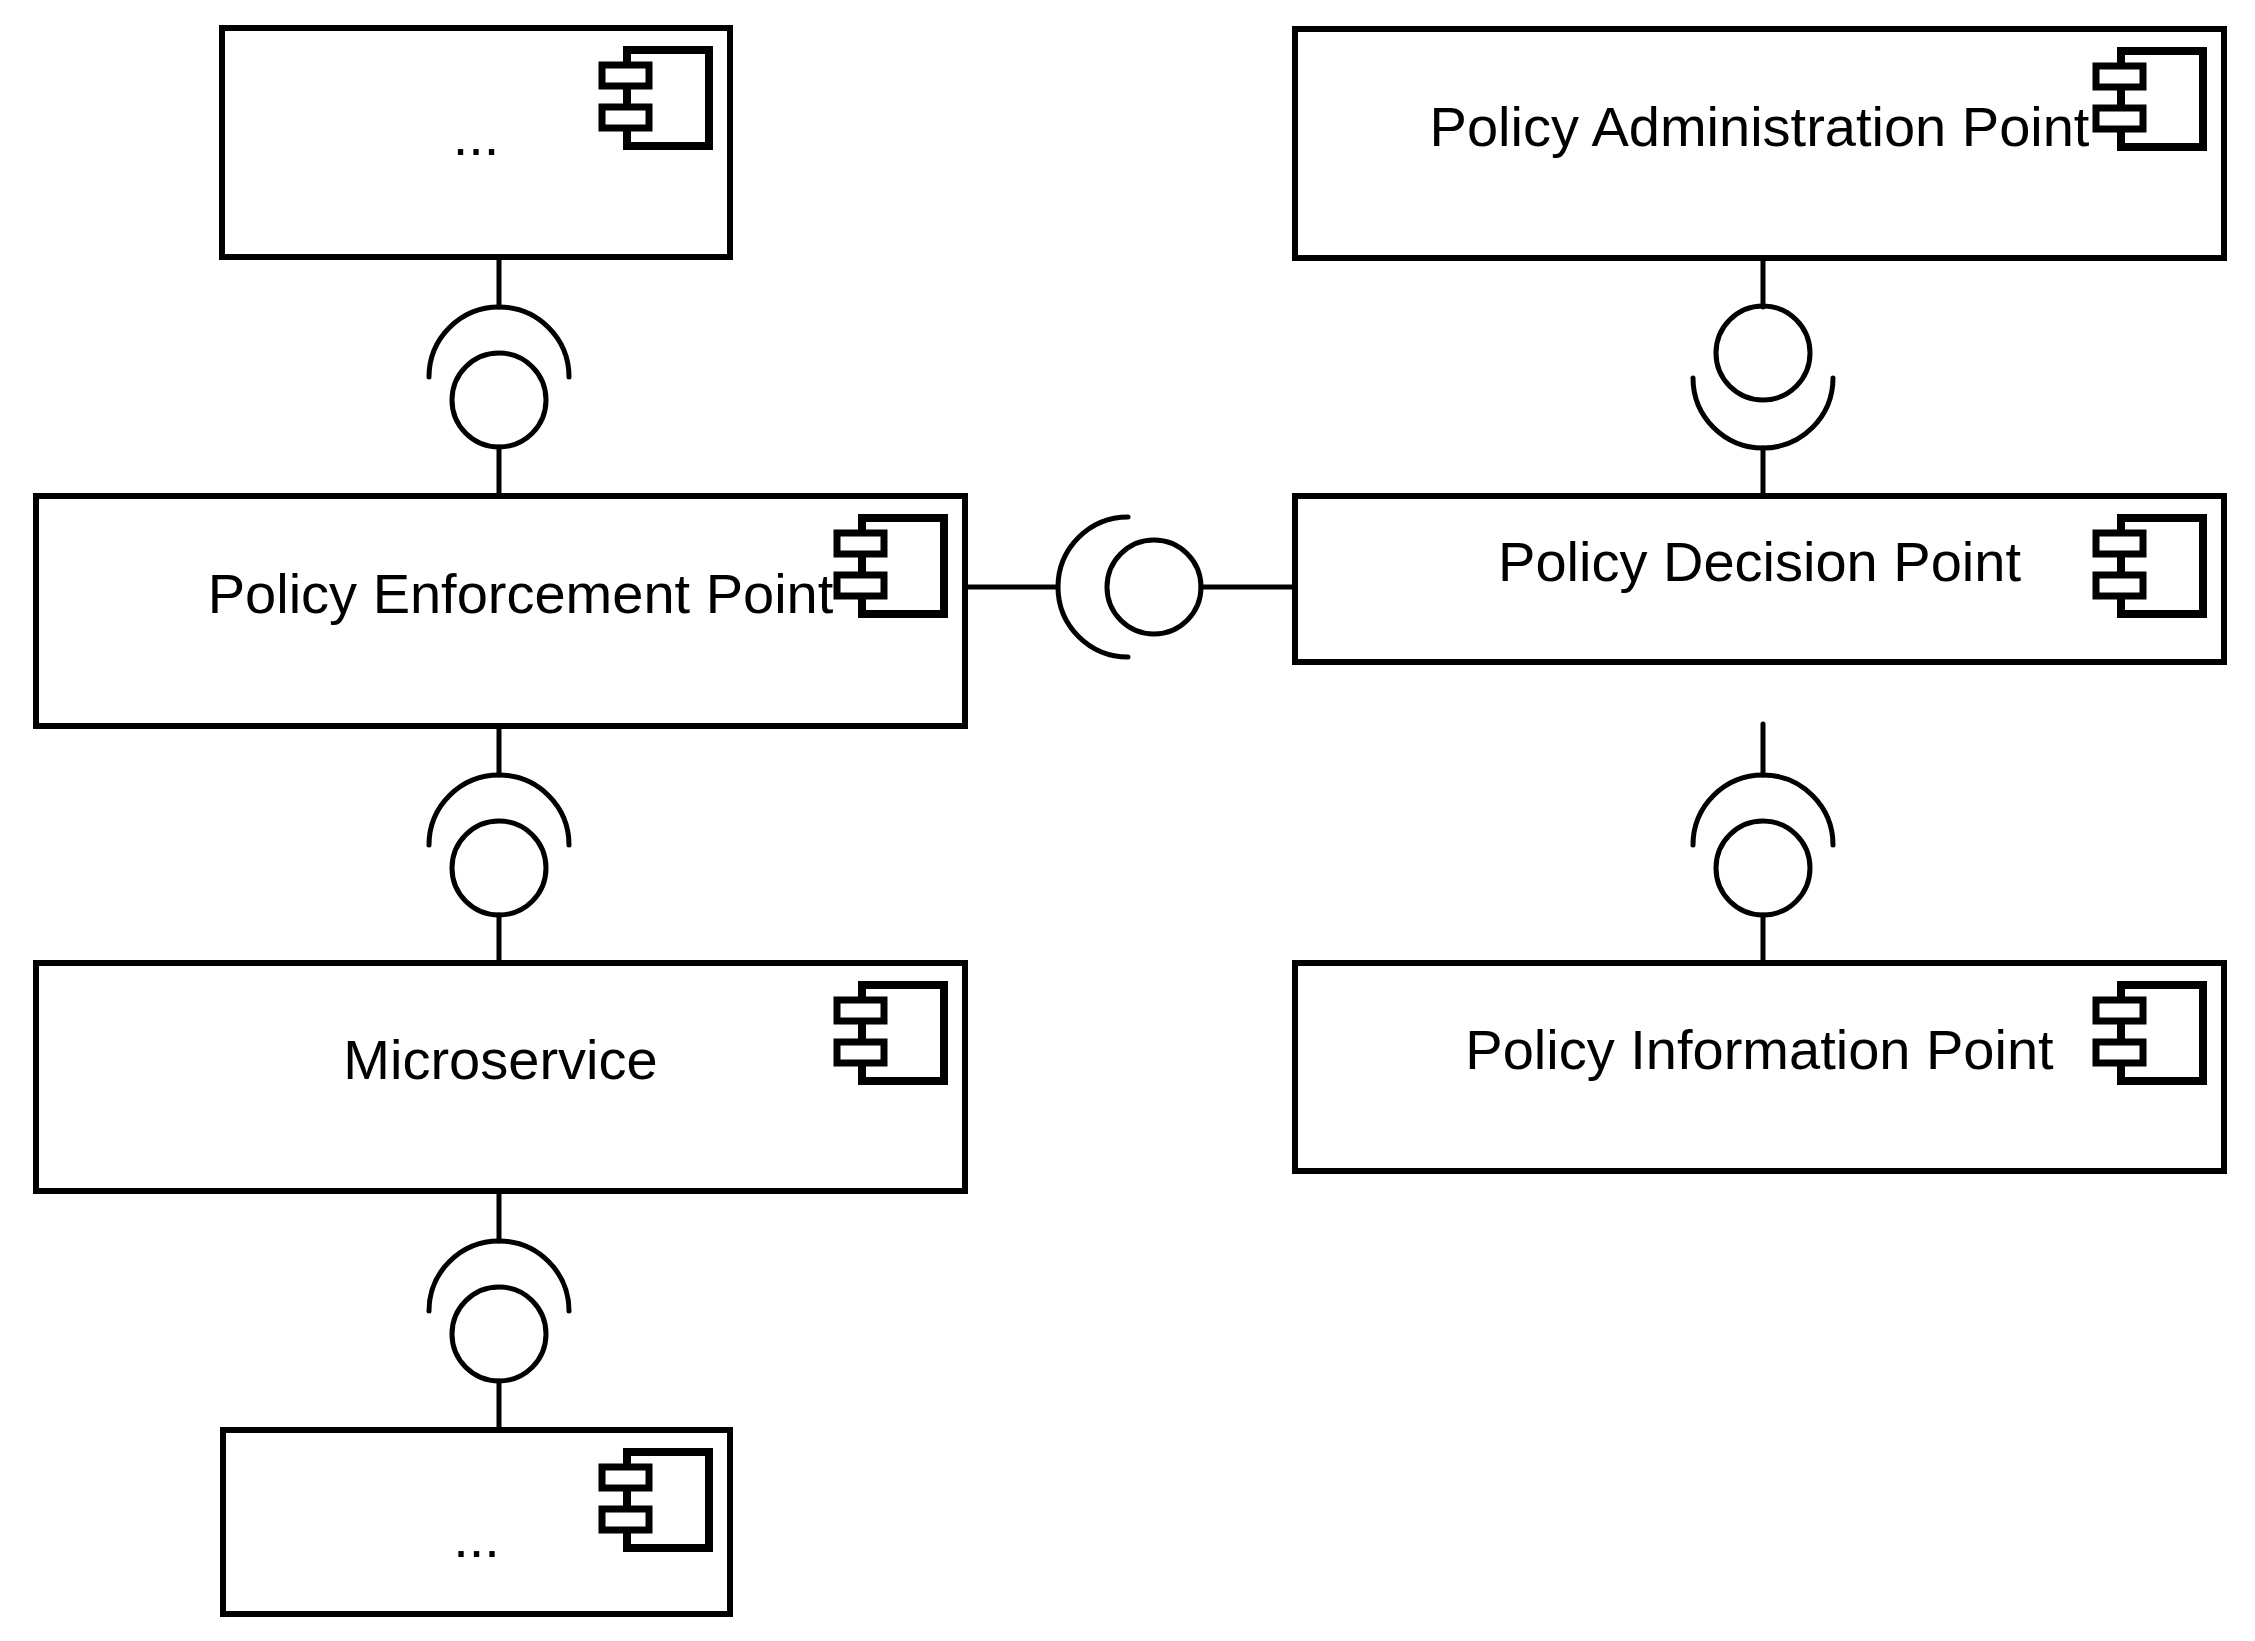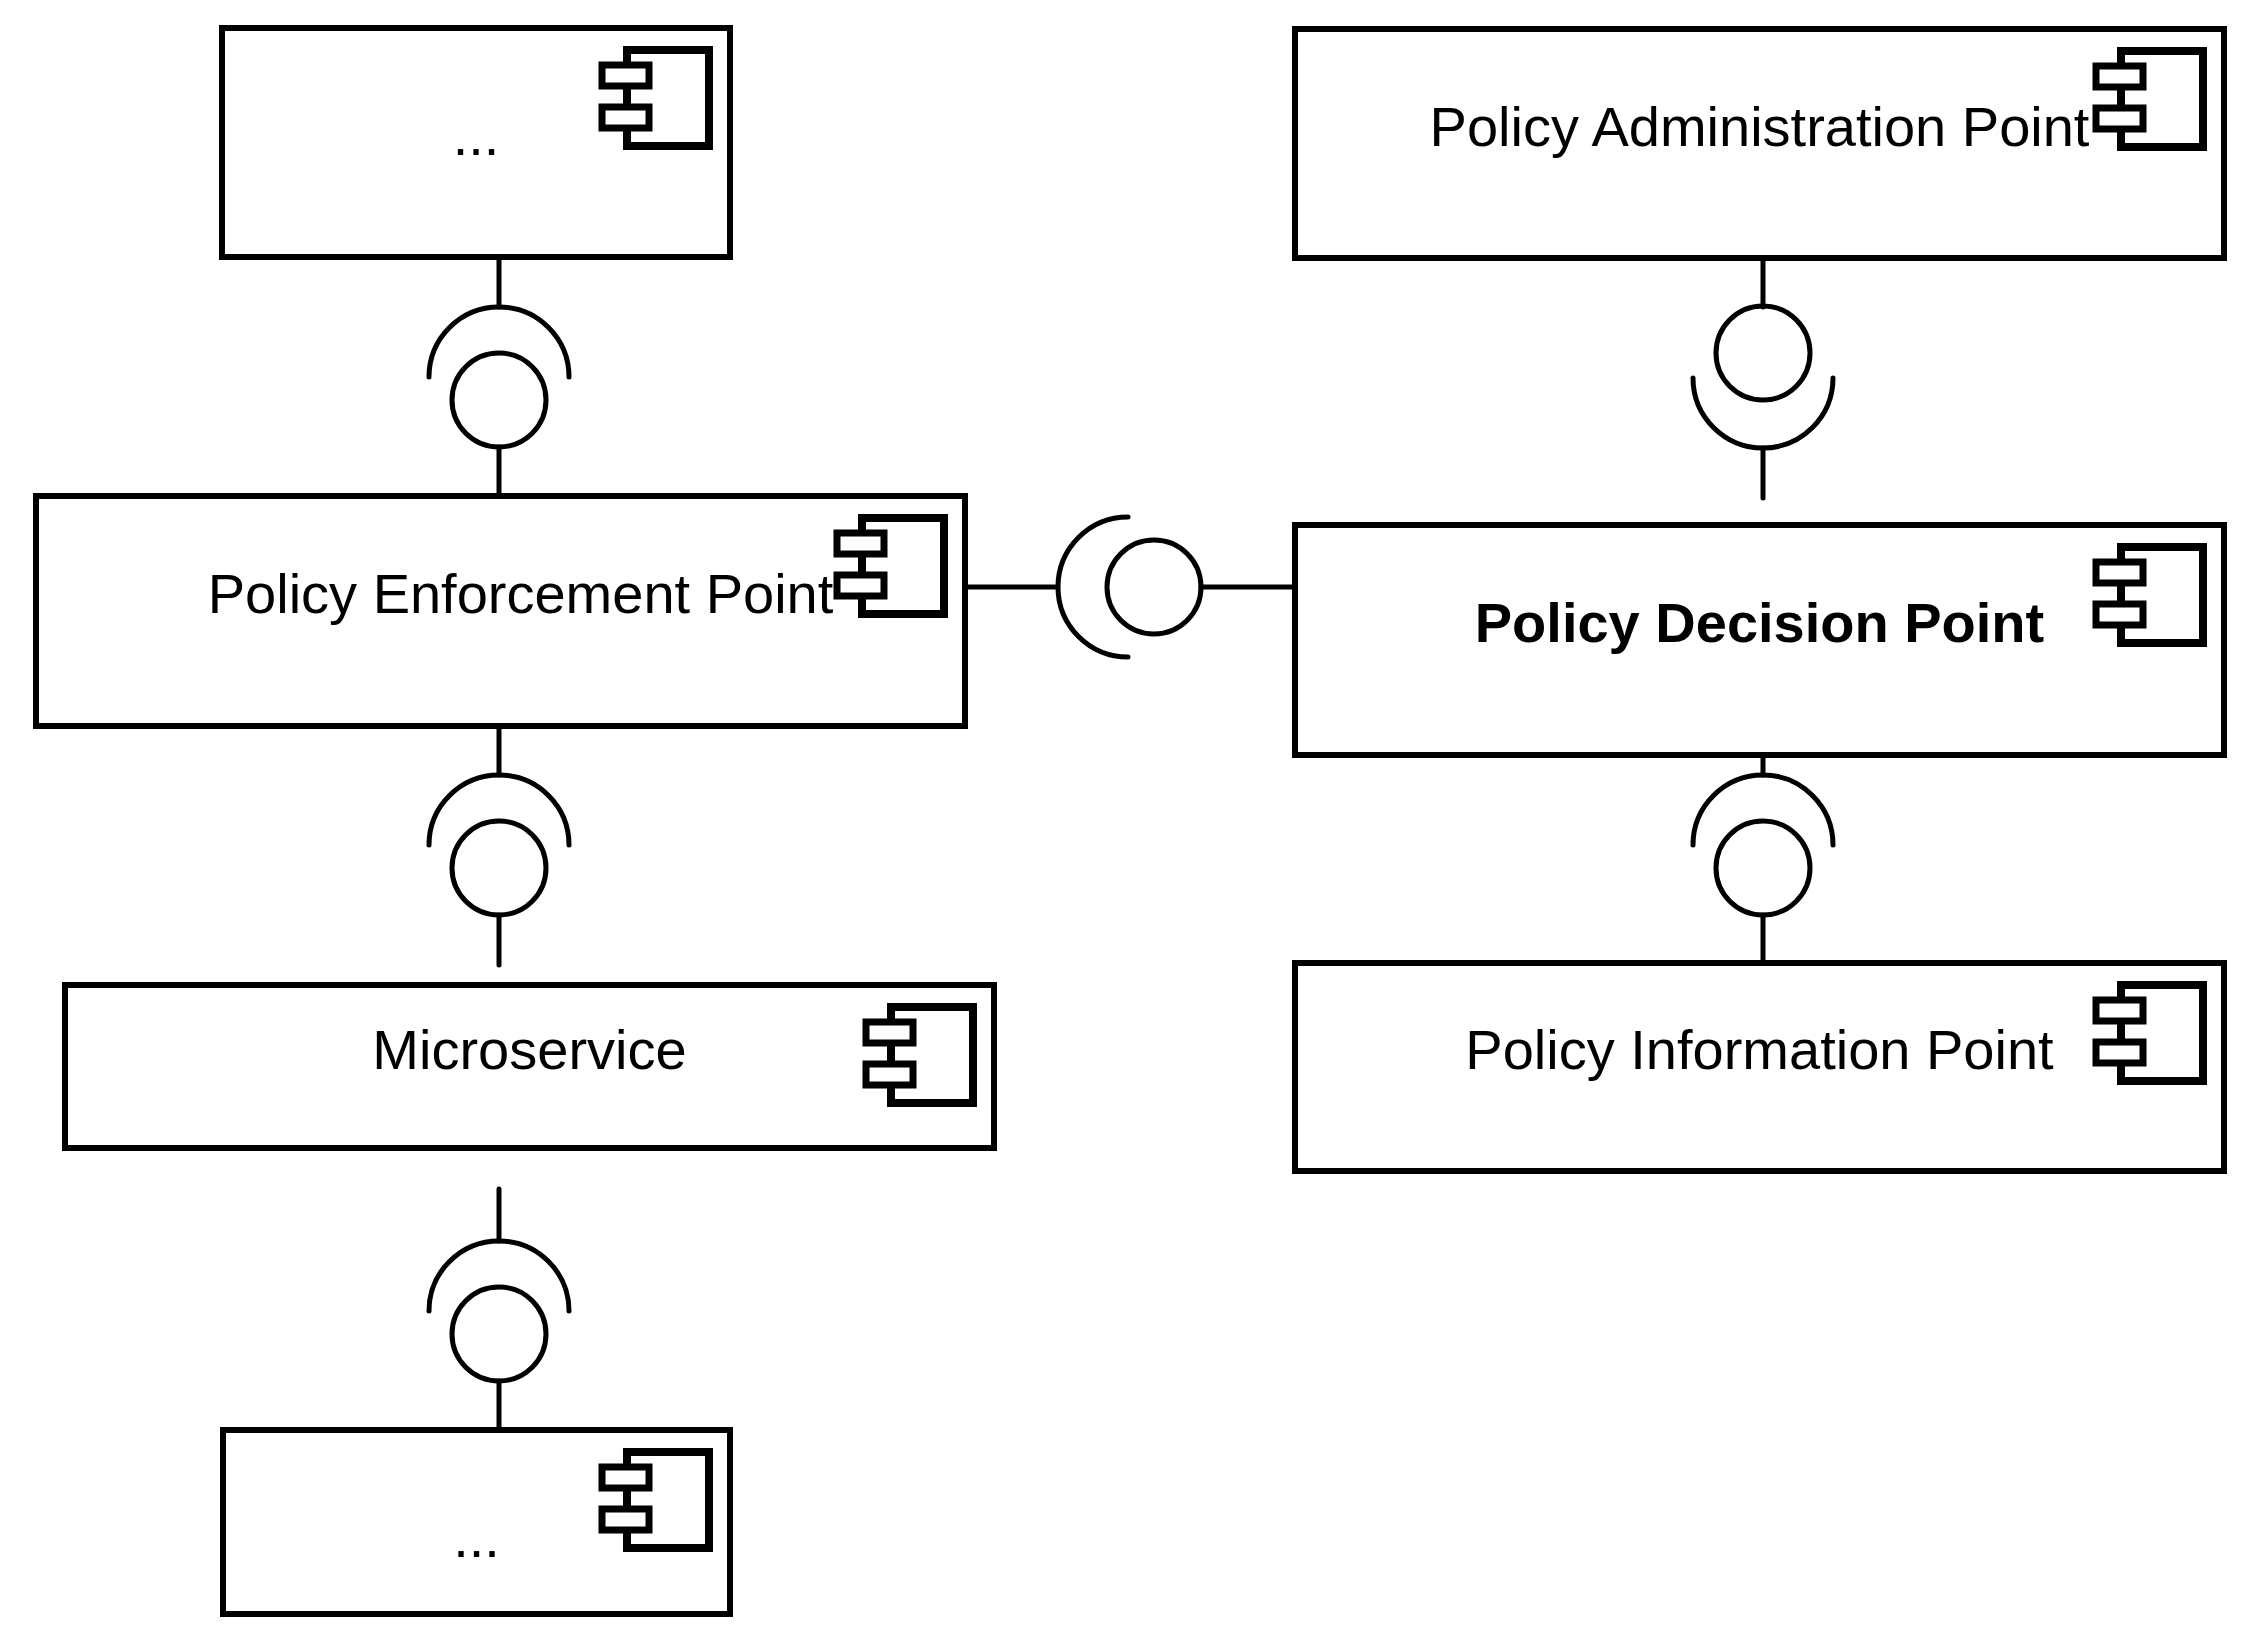--- a/index.html
+++ b/index.html
@@ -125,42 +125,42 @@
       </svg>
   </div>
 
   <div class="component-box" style="left:33px; top:493px; width:935px; height:236px;padding-left:40px;">
     <span class="component-label">Policy Enforcement Point</span>
     <svg class="comp-icon" viewBox="0 0 118 106">
         <use href="#comp-icon-sym"></use>
       </svg>
   </div>
 
-  <div class="component-box" style="left:33px; top:982px; width:935px; height:169px;margin-left:29px;">
+  <div class="component-box" style="left:33px; top:960px; width:935px; height:234px;">
     <span class="component-label">Microservice</span>
     <svg class="comp-icon" viewBox="0 0 118 106">
         <use href="#comp-icon-sym"></use>
       </svg>
   </div>
 
   <div class="component-box anchor-top" style="left:220px; top:1427px; width:513px; height:190px;">
     <span class="component-label">...</span>
     <svg class="comp-icon" viewBox="0 0 118 106">
         <use href="#comp-icon-sym"></use>
       </svg>
   </div>
 
   <div class="component-box" style="left:1292px; top:26px; width:935px; height:235px;">
     <span class="component-label">Policy Administration Point</span>
     <svg class="comp-icon" viewBox="0 0 118 106">
         <use href="#comp-icon-sym"></use>
       </svg>
   </div>
 
-  <div class="component-box" style="left:1292px; top:522px; width:935px; height:236px;font-weight:bold;">
+  <div class="component-box" style="left:1292px; top:493px; width:935px; height:172px;">
     <span class="component-label">Policy Decision Point</span>
     <svg class="comp-icon" viewBox="0 0 118 106">
         <use href="#comp-icon-sym"></use>
       </svg>
   </div>
 
   <div class="component-box" style="left:1292px; top:960px; width:935px; height:214px;">
     <span class="component-label">Policy Information Point</span>
     <svg class="comp-icon" viewBox="0 0 118 106">
         <use href="#comp-icon-sym"></use>

